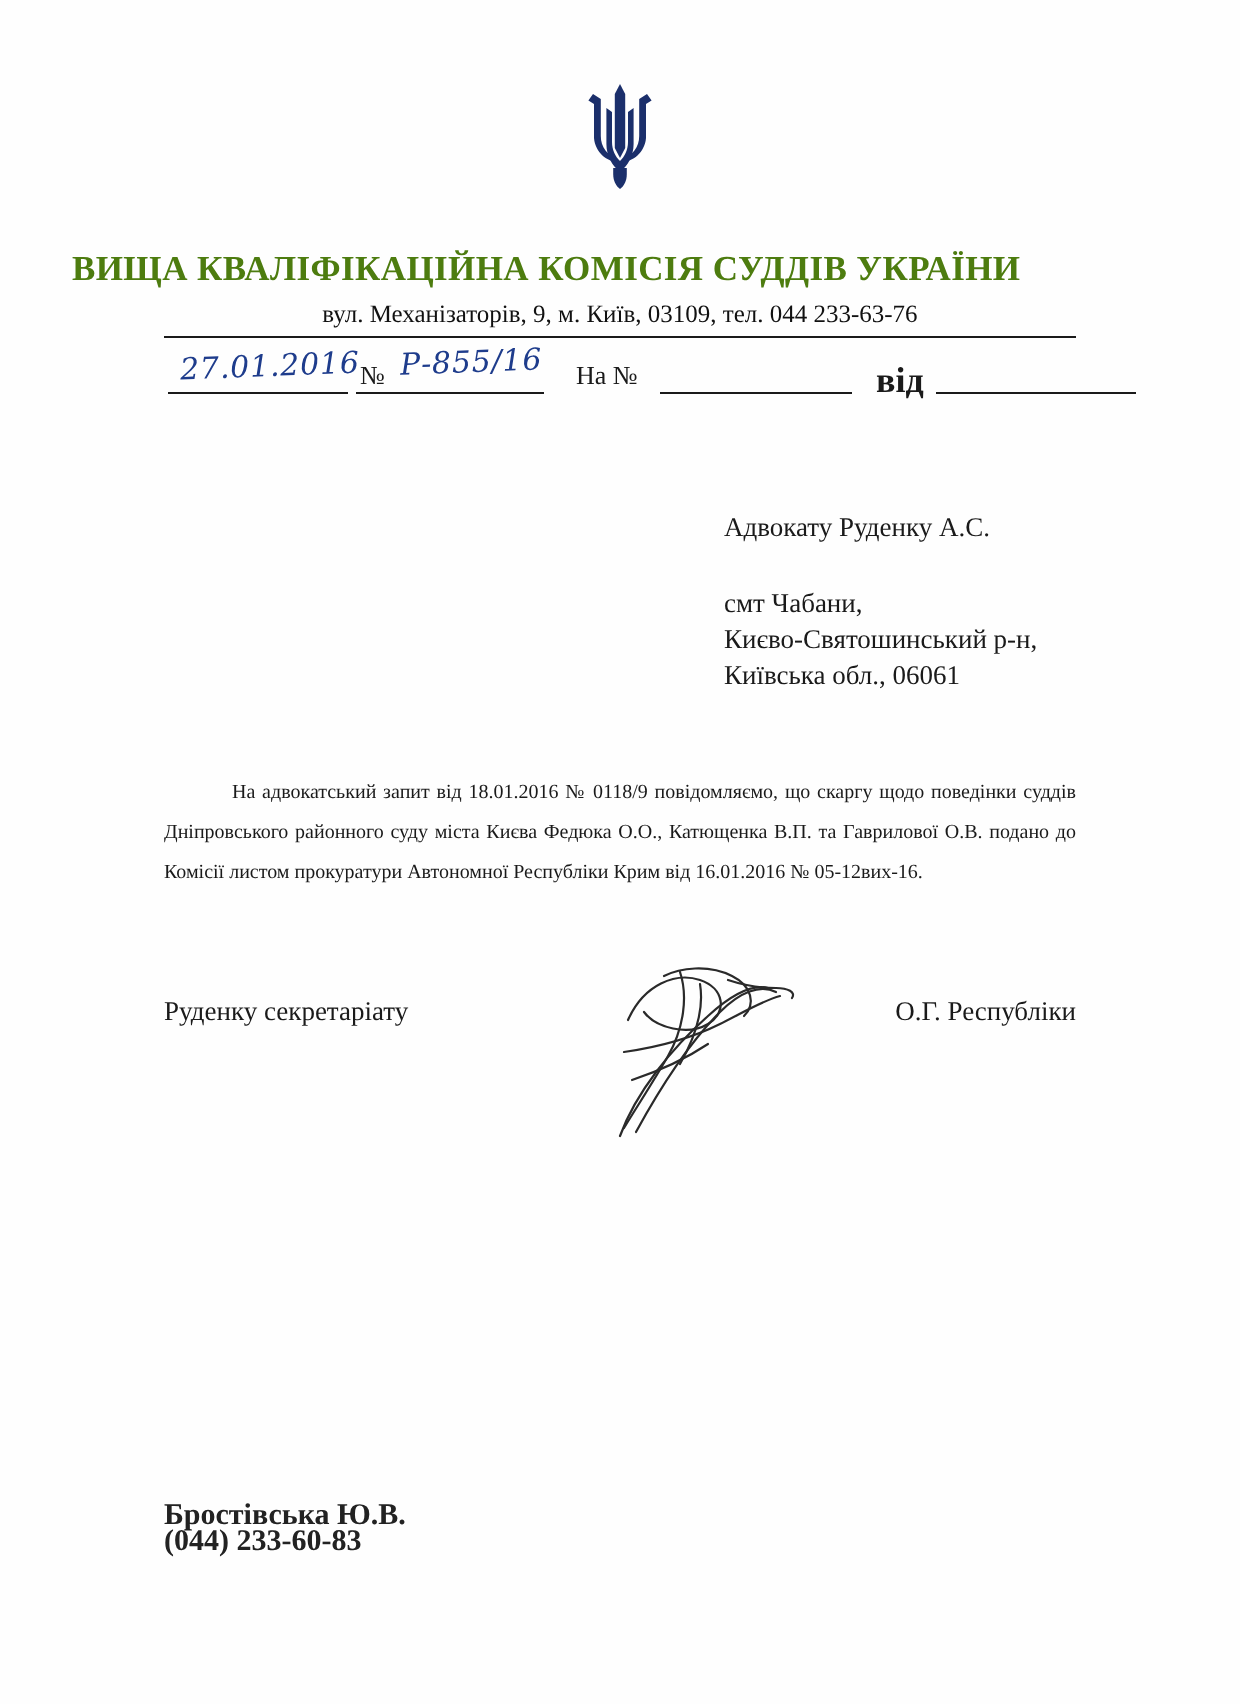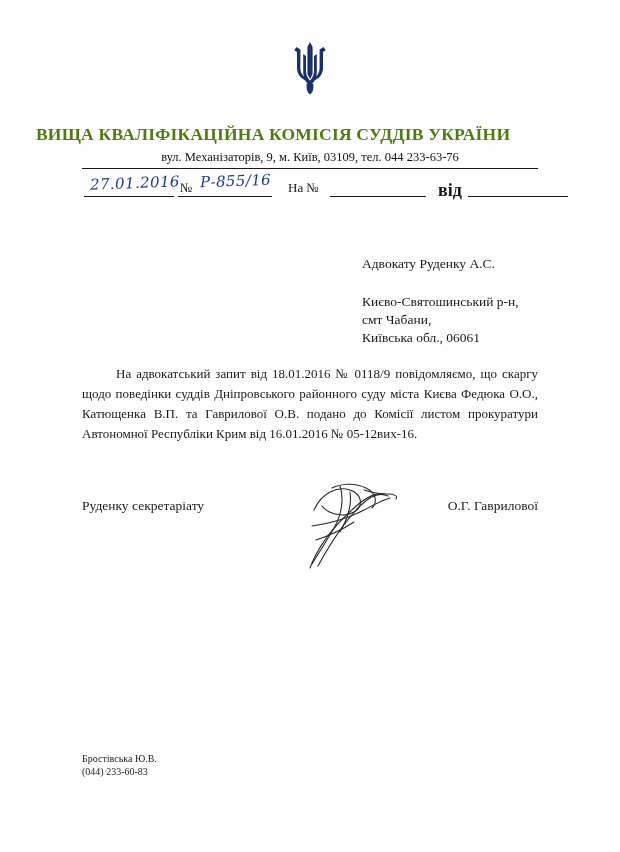--- a/index.html
+++ b/index.html
@@ -160,24 +160,24 @@
   .addressee .name {
     margin-bottom: 20px;
   }
   .addressee .line {
     display: block;
   }
 
   
   .body-text {
     position: absolute;
-    top: 364px;
-    left: 82px;
-    width: 456px;
-    font-size: 13px;
+    top: 387px;
+    left: 82px;
+    width: 456px;
+    font-size: 10px;
     line-height: 20px;
     text-align: justify;
     text-indent: 34px;
   }
 
   
   .sig-row {
     position: absolute;
     top: 498px;
     left: 82px;
@@ -202,23 +202,24 @@
     width: 120px;
     height: 95px;
     pointer-events: none;
   }
 
   
   .footer {
     position: absolute;
     top: 752px;
     left: 82px;
-    font-size: 10px;
+    font-size: 15px;
     line-height: 13px;
     color: #222;
+    font-weight: bold;
   }
 </style>
 </head>
 <body>
 
 <div class="page">
 
   <div class="emblem-wrap">
     <svg class="emblem" viewBox="0 0 38 56">
       <g fill="#1b2f6b">
@@ -245,30 +246,30 @@
 
     <span class="ref-on-label">На №</span>
     <span class="ref-underline-3"></span>
 
     <span class="ref-from-label">від</span>
     <span class="ref-underline-4"></span>
   </div>
 
   <div class="addressee">
     <div class="name">Адвокату Руденку А.С.</div>
+    <span class="line">смт Чабани,</span>
     <span class="line">Києво-Святошинський р-н,</span>
-    <span class="line">смт Чабани,</span>
     <span class="line">Київська обл., 06061</span>
   </div>
 
   <div class="body-text">На адвокатський запит від 18.01.2016 № 0118/9 повідомляємо, що скаргу щодо поведінки суддів Дніпровського районного суду міста Києва Федюка О.О., Катющенка В.П. та Гаврилової О.В. подано до Комісії листом прокуратури Автономної Республіки Крим від 16.01.2016 № 05-12вих-16.</div>
 
   <div class="sig-row">
     <span class="sig-title">Руденку секретаріату</span>
-    <span class="sig-name">О.Г. Гаврилової</span>
+    <span class="sig-name">О.Г. Республіки</span>
   </div>
 
   <svg class="signature" viewBox="0 0 120 95">
     <g fill="none" stroke="#2a2a2a" stroke-width="1.1" stroke-linecap="round">
       <path d="M22 30 C30 12, 46 6, 58 10 C70 14, 72 26, 62 32 C52 38, 36 34, 30 26"></path>
       <path d="M40 8 C48 4, 62 2, 74 8 C84 13, 86 22, 80 28"></path>
       <path d="M18 88 C26 66, 44 44, 62 28 C74 17, 84 12, 92 14"></path>
       <path d="M26 86 C38 64, 52 42, 68 26 C78 16, 88 12, 96 16"></path>
       <path d="M20 46 C34 44, 52 40, 68 32 C80 26, 90 20, 98 18"></path>
       <path d="M24 60 C36 56, 50 50, 62 42"></path>

